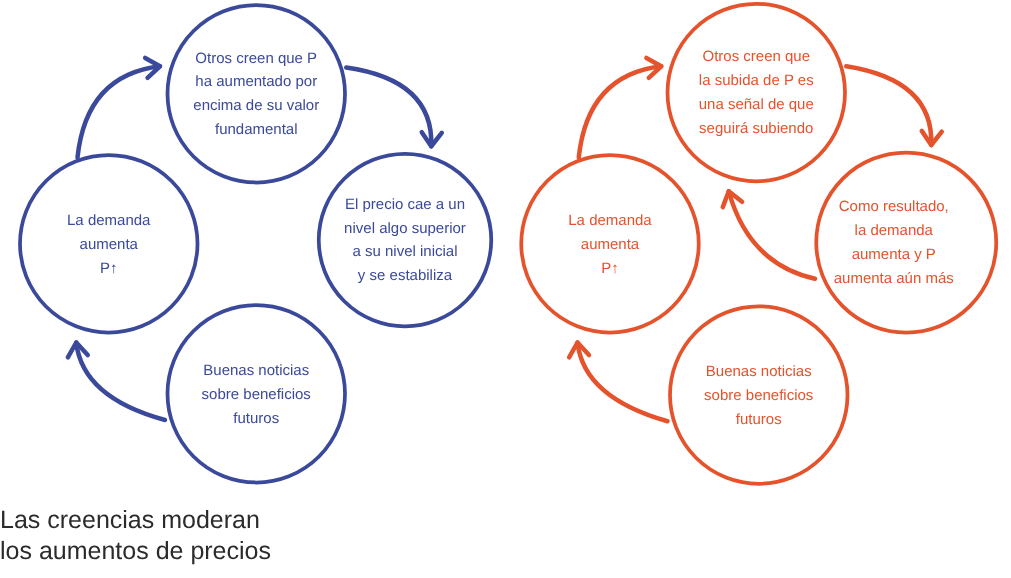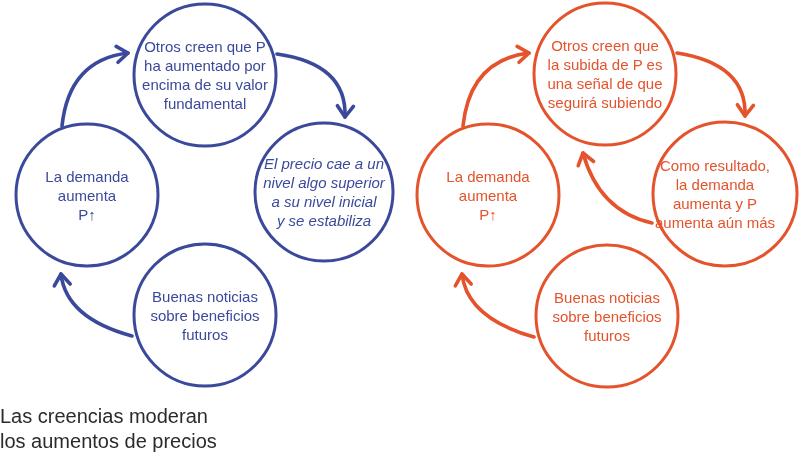--- a/index.html
+++ b/index.html
@@ -12,21 +12,21 @@
   .diagram.right{left:405px;width:404px;}
   .cycle-svg{position:absolute;left:0;top:0;}
   .node-circle{fill:none;stroke-width:3px;}
   .arrow{fill:none;stroke-width:3.6px;stroke-linecap:round;}
   .stroke-blue{stroke:var(--blue,#3b499b);}
   .stroke-orange{stroke:var(--orange,#e4532c);}
   .node-label{
     position:absolute;width:150px;height:144px;
     display:flex;align-items:center;justify-content:center;
     text-align:center;white-space:pre-line;
-    font-size:15px;line-height:19px;font-weight:400;
+    font-size:12px;line-height:19px;font-weight:400;
   }
   .text-blue{color:var(--blue,#3b499b);}
   .text-orange{color:var(--orange,#e4532c);}
   .caption{
     position:absolute;top:404px;left:0;width:100%;
     text-align:left;white-space:pre-line;
     font-size:20px;line-height:25px;color:var(--caption-text,#2b2b2b);
   }
 </style>
 </head>
@@ -55,21 +55,21 @@
       <path class="arrow stroke-blue" d="M 62 126 Q 69 60 128 53" marker-end="url(#head-blue)"></path>
       <path class="arrow stroke-blue" d="M 277 54 Q 347 64 345 117" marker-end="url(#head-blue)"></path>
     </svg>
     <div class="node-label text-blue" style="left:130px;top:3px;">Otros creen que P
 ha aumentado por
 encima de su valor
 fundamental</div>
     <div class="node-label text-blue" style="left:12px;top:123px;">La demanda
 aumenta
 P↑</div>
-    <div class="node-label text-blue" style="left:249px;top:120px;font-style:italic;">El precio cae a un
+    <div class="node-label text-blue" style="left:249px;top:120px;">El precio cae a un
 nivel algo superior
 a su nivel inicial
 y se estabiliza</div>
     <div class="node-label text-blue" style="left:130px;top:243px;">Buenas noticias
 sobre beneficios
 futuros</div>
     <div class="caption">Las creencias moderan
 los aumentos de precios</div>
   </div>
 

